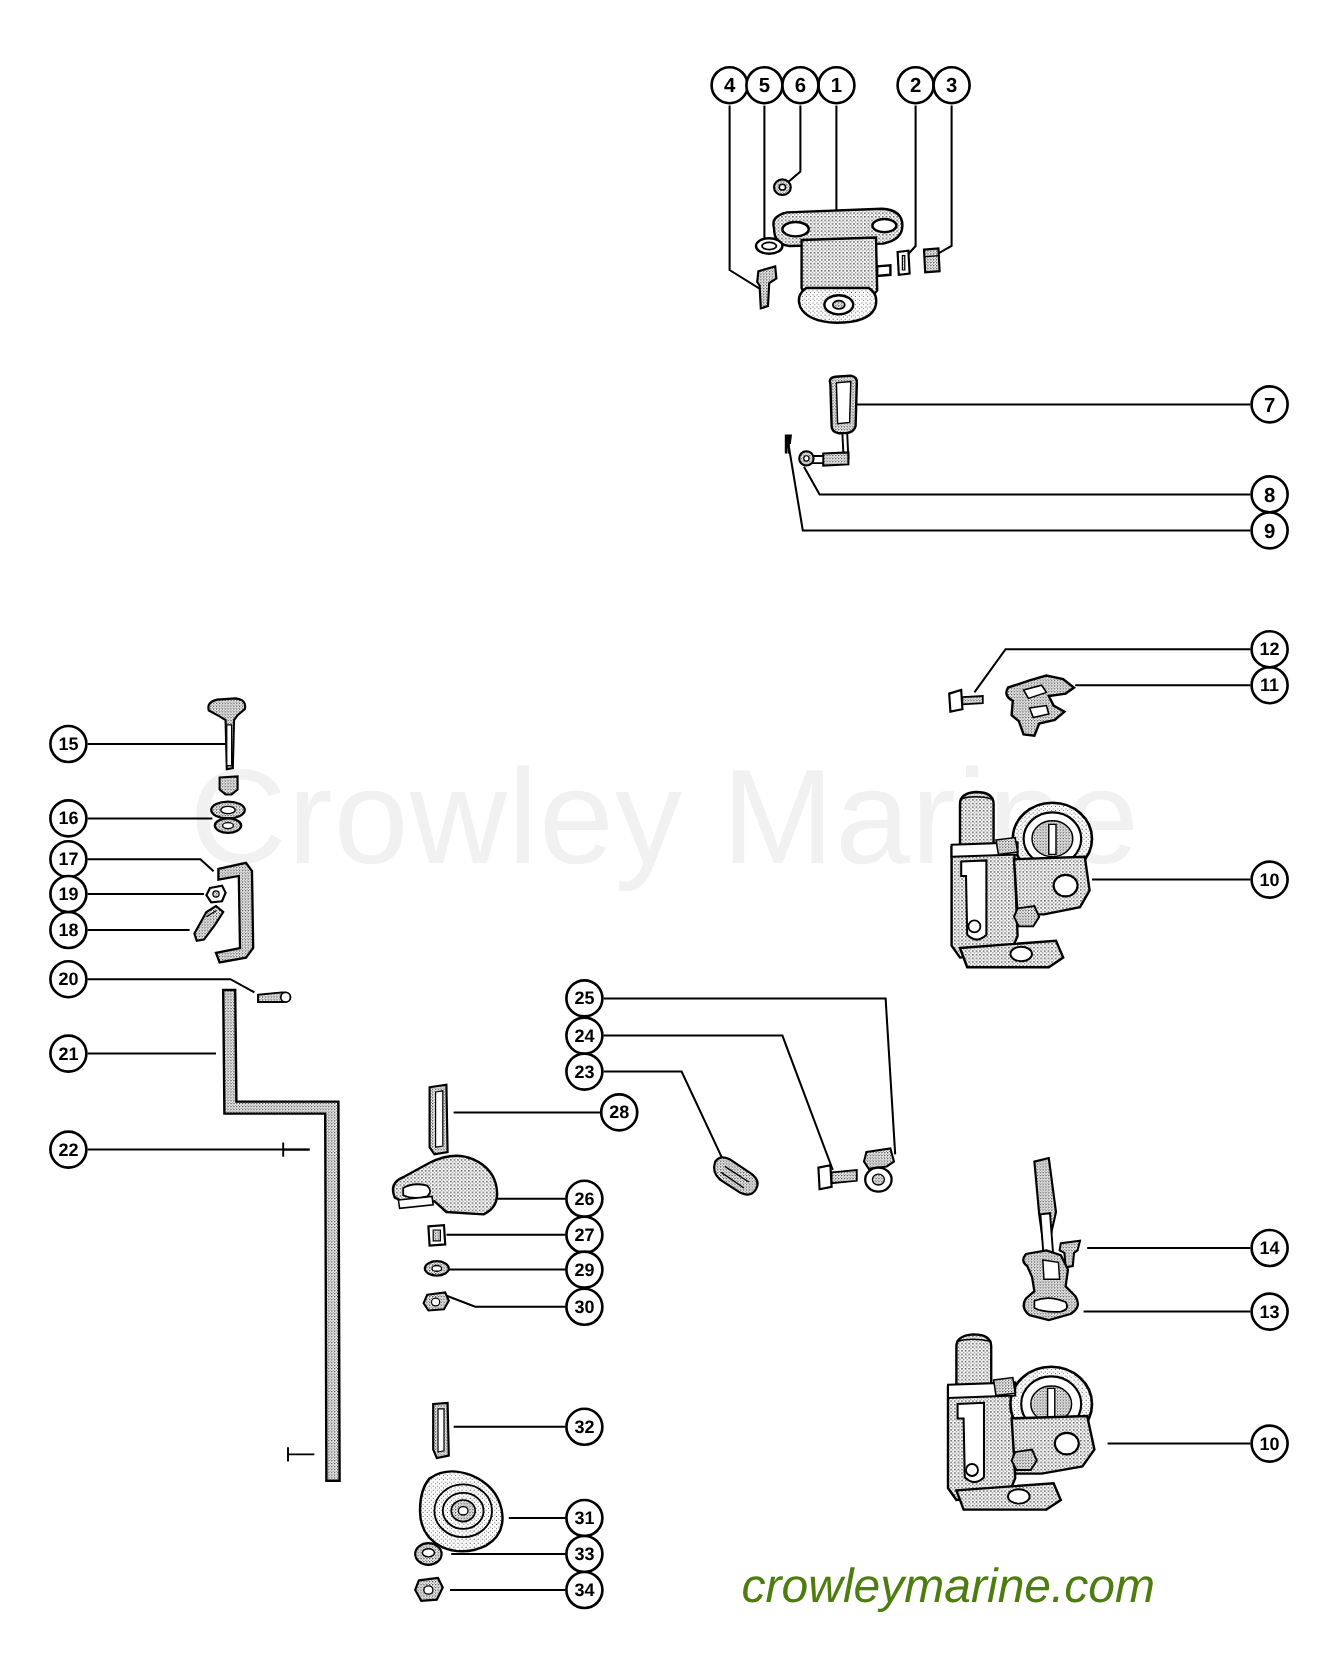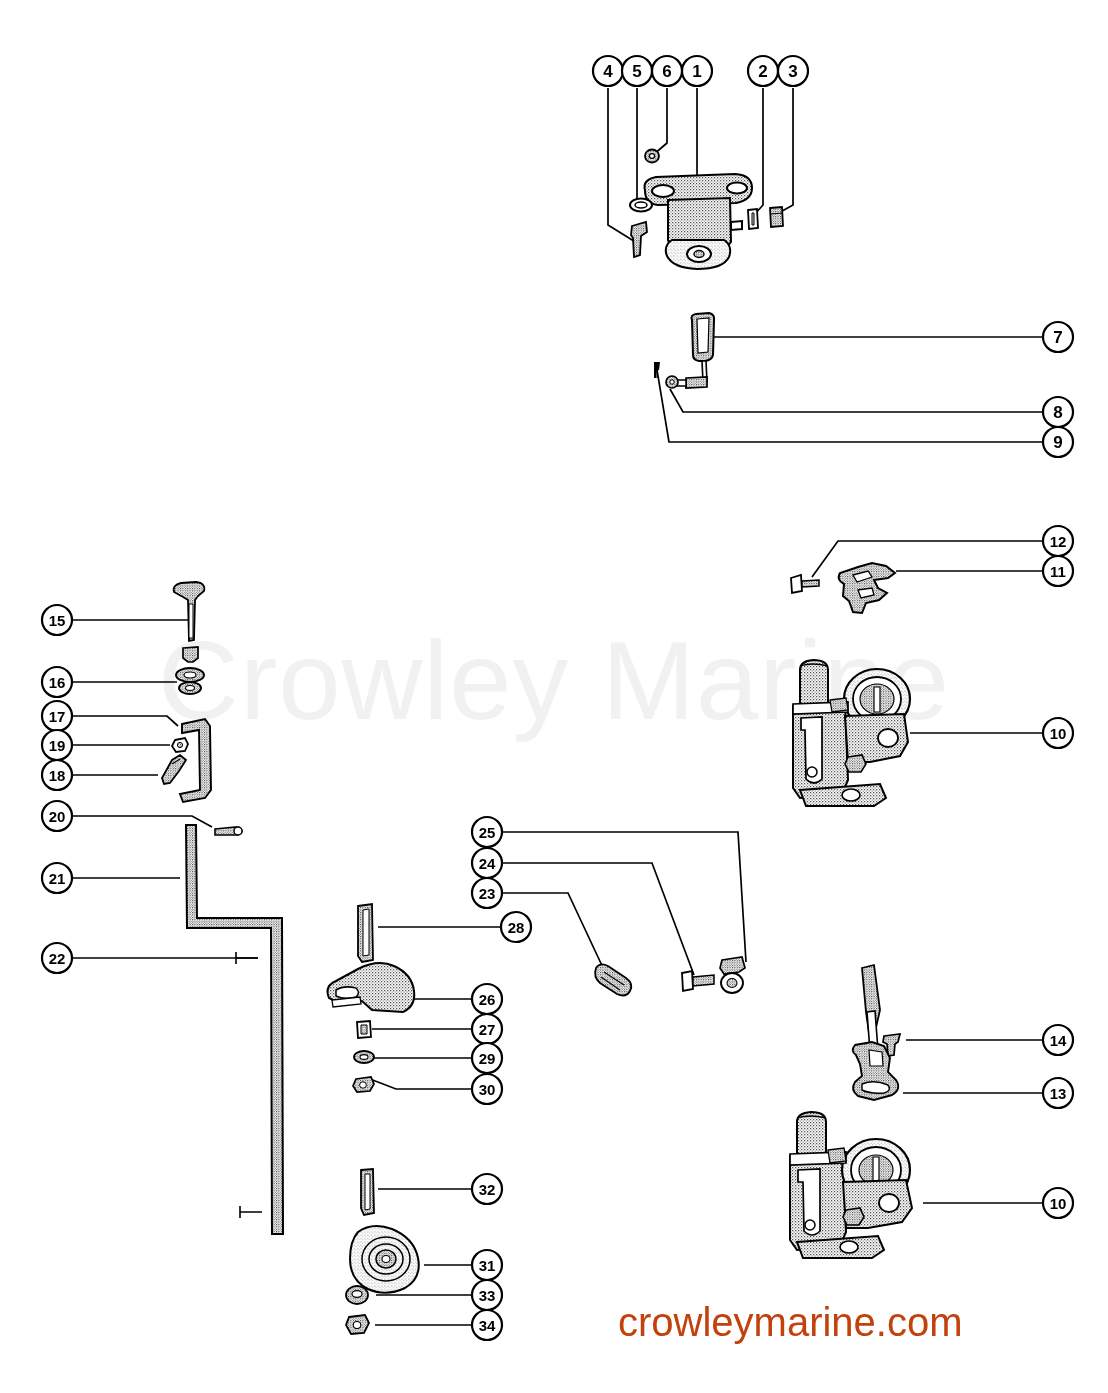--- a/index.html
+++ b/index.html
@@ -4,22 +4,22 @@
 <style>
   html,body{margin:0;padding:0;background:#ffffff;}
   body{width:1108px;height:1393px;position:relative;overflow:hidden;
        font-family:"Liberation Sans", sans-serif;}
   #stage{position:absolute;left:0;top:0;width:1108px;height:1393px;background:#fff;}
   #svgroot{position:absolute;left:0;top:0;width:1108px;height:1393px;}
   .wm{position:absolute;left:0;top:625px;width:1108px;text-align:center;
       font-family:"Liberation Sans", sans-serif;font-size:112px;font-weight:400;
       color:#f1f1f1;letter-spacing:1px;line-height:1;user-select:none;white-space:nowrap;}
   .urltext{position:absolute;left:618px;top:1300px;
-      font-family:"Liberation Sans", sans-serif;font-size:40px;color:#c2410c;
-      letter-spacing:0px;white-space:nowrap;}
+      font-family:"Liberation Sans", sans-serif;font-size:40px;color:#4d7c0f;
+      letter-spacing:0px;white-space:nowrap;font-style:italic;}
   text.cnum{font-family:"Liberation Sans", sans-serif;font-weight:bold;
       text-anchor:middle;dominant-baseline:central;fill:#000;}
 </style>
 </head>
 <body>
 
 <div id="stage">
 
   <div class="wm">Crowley Marine</div>
 

